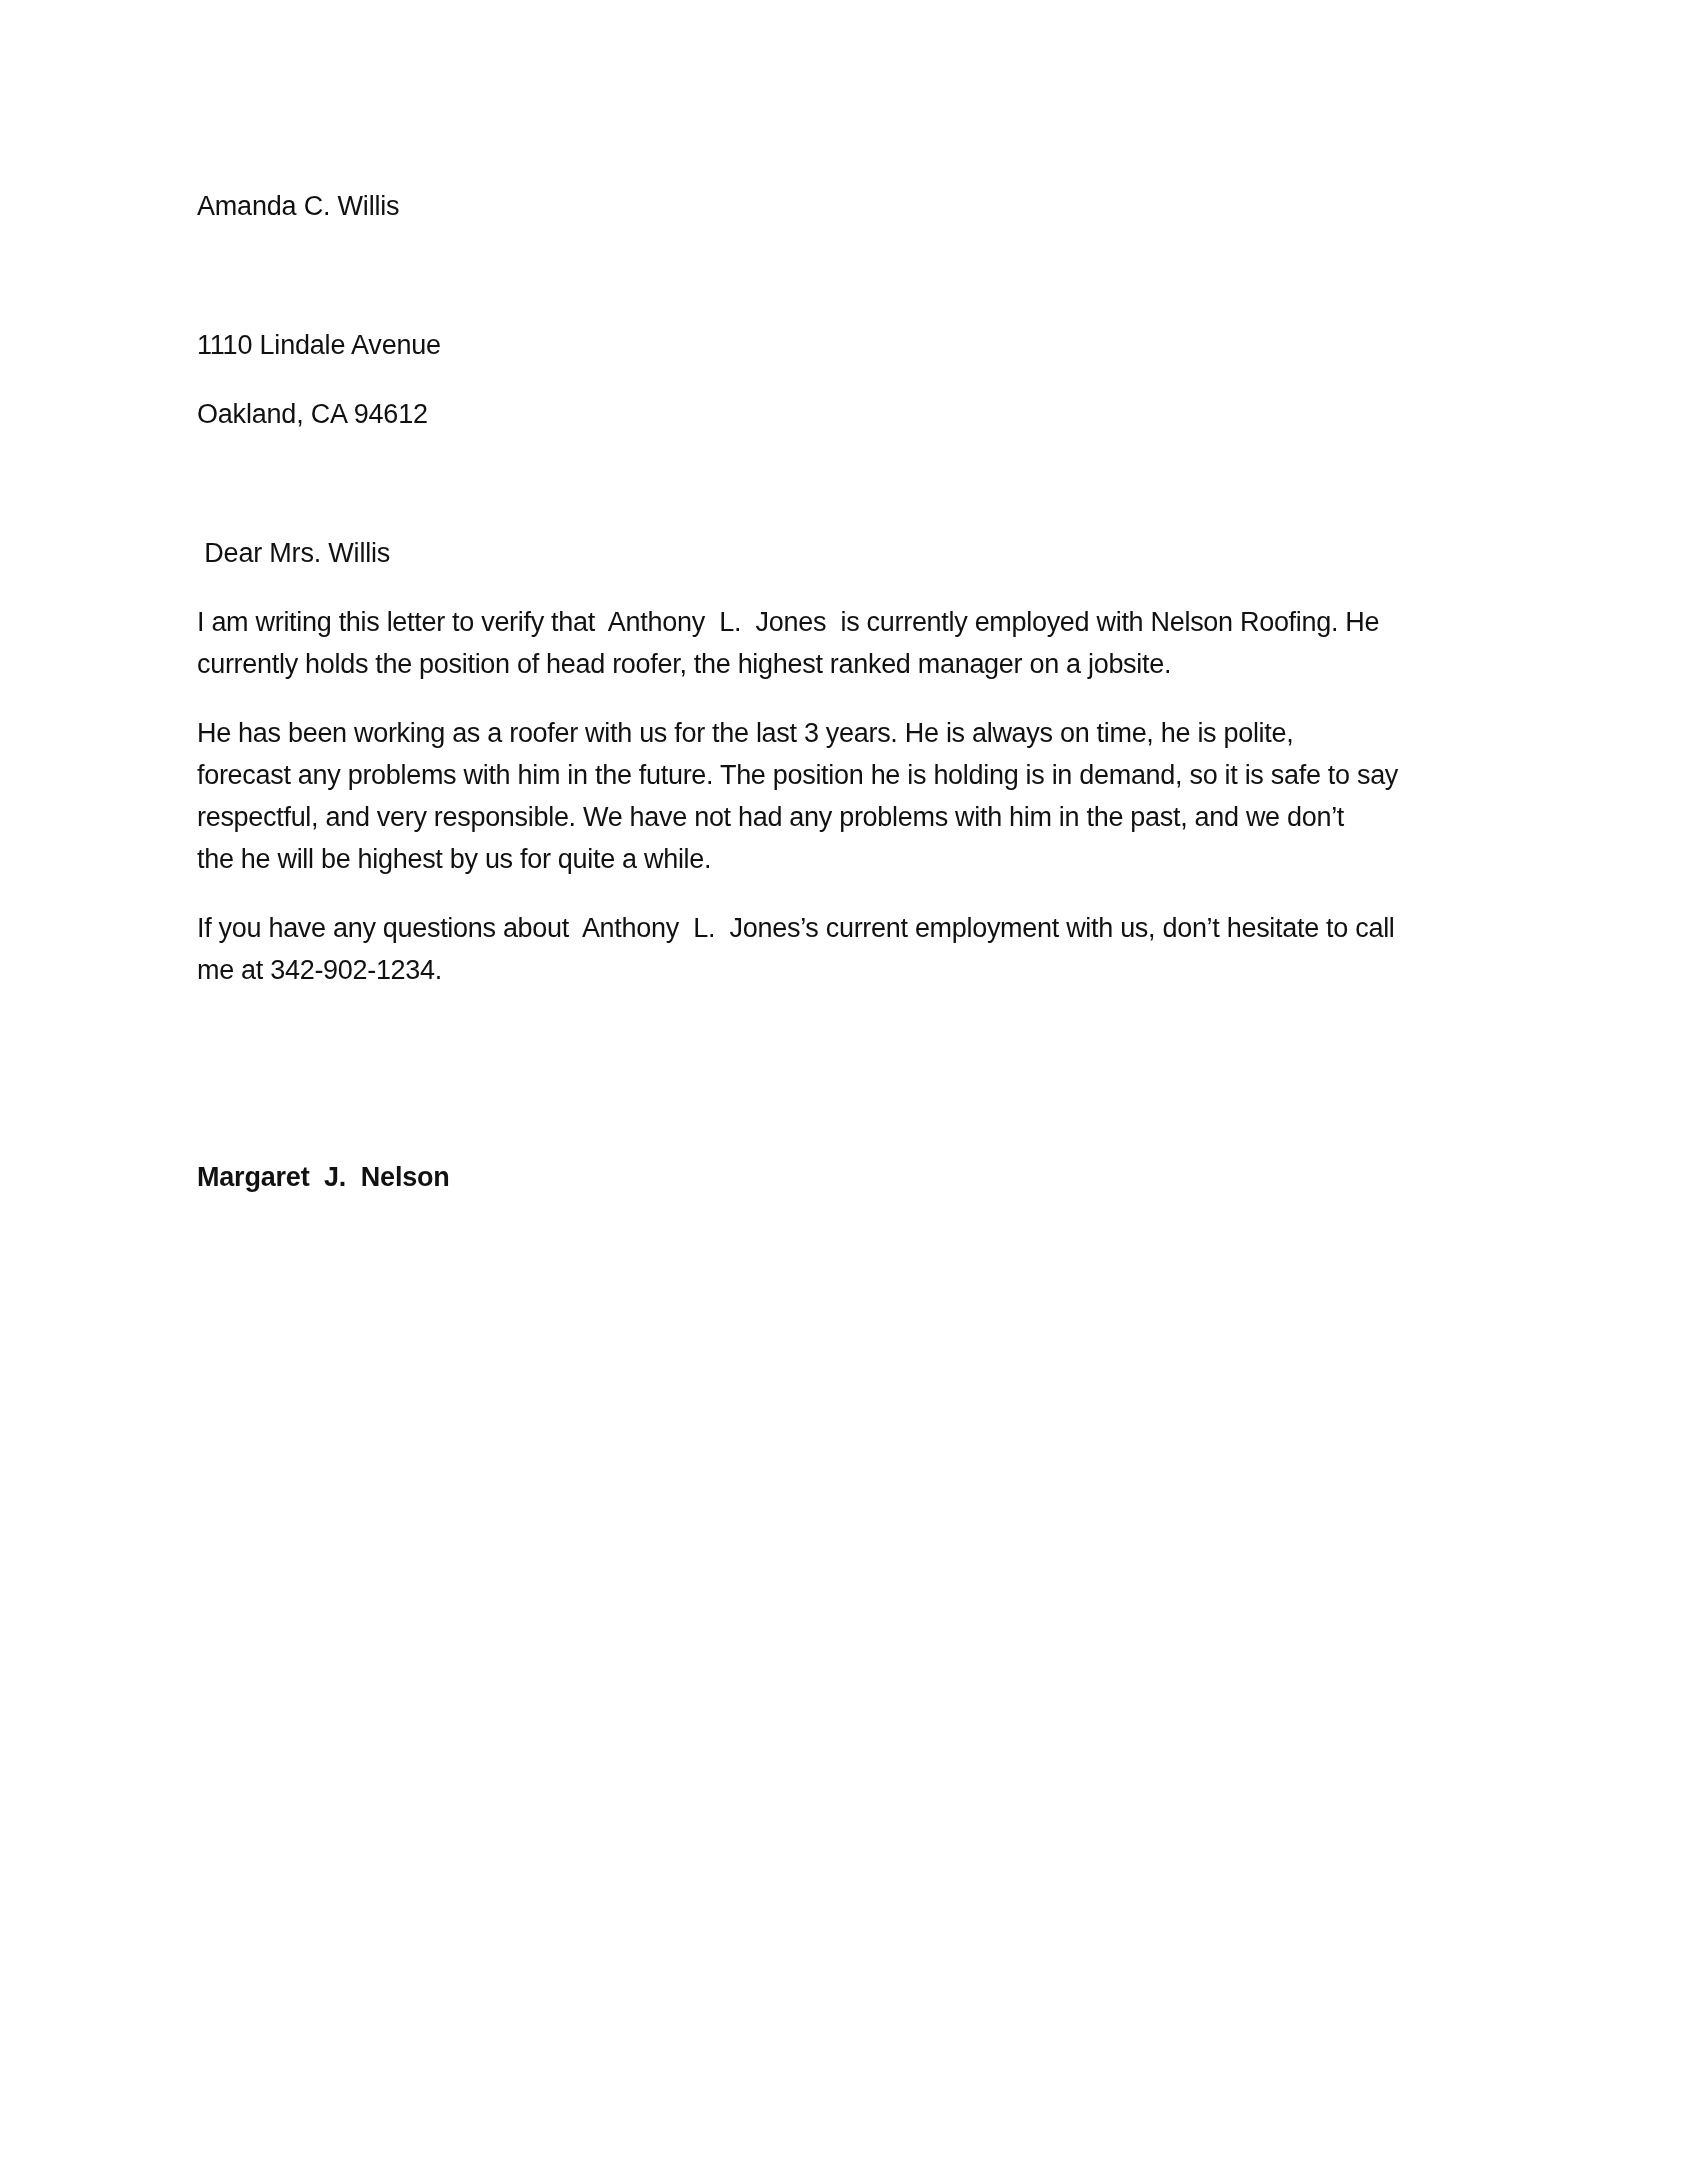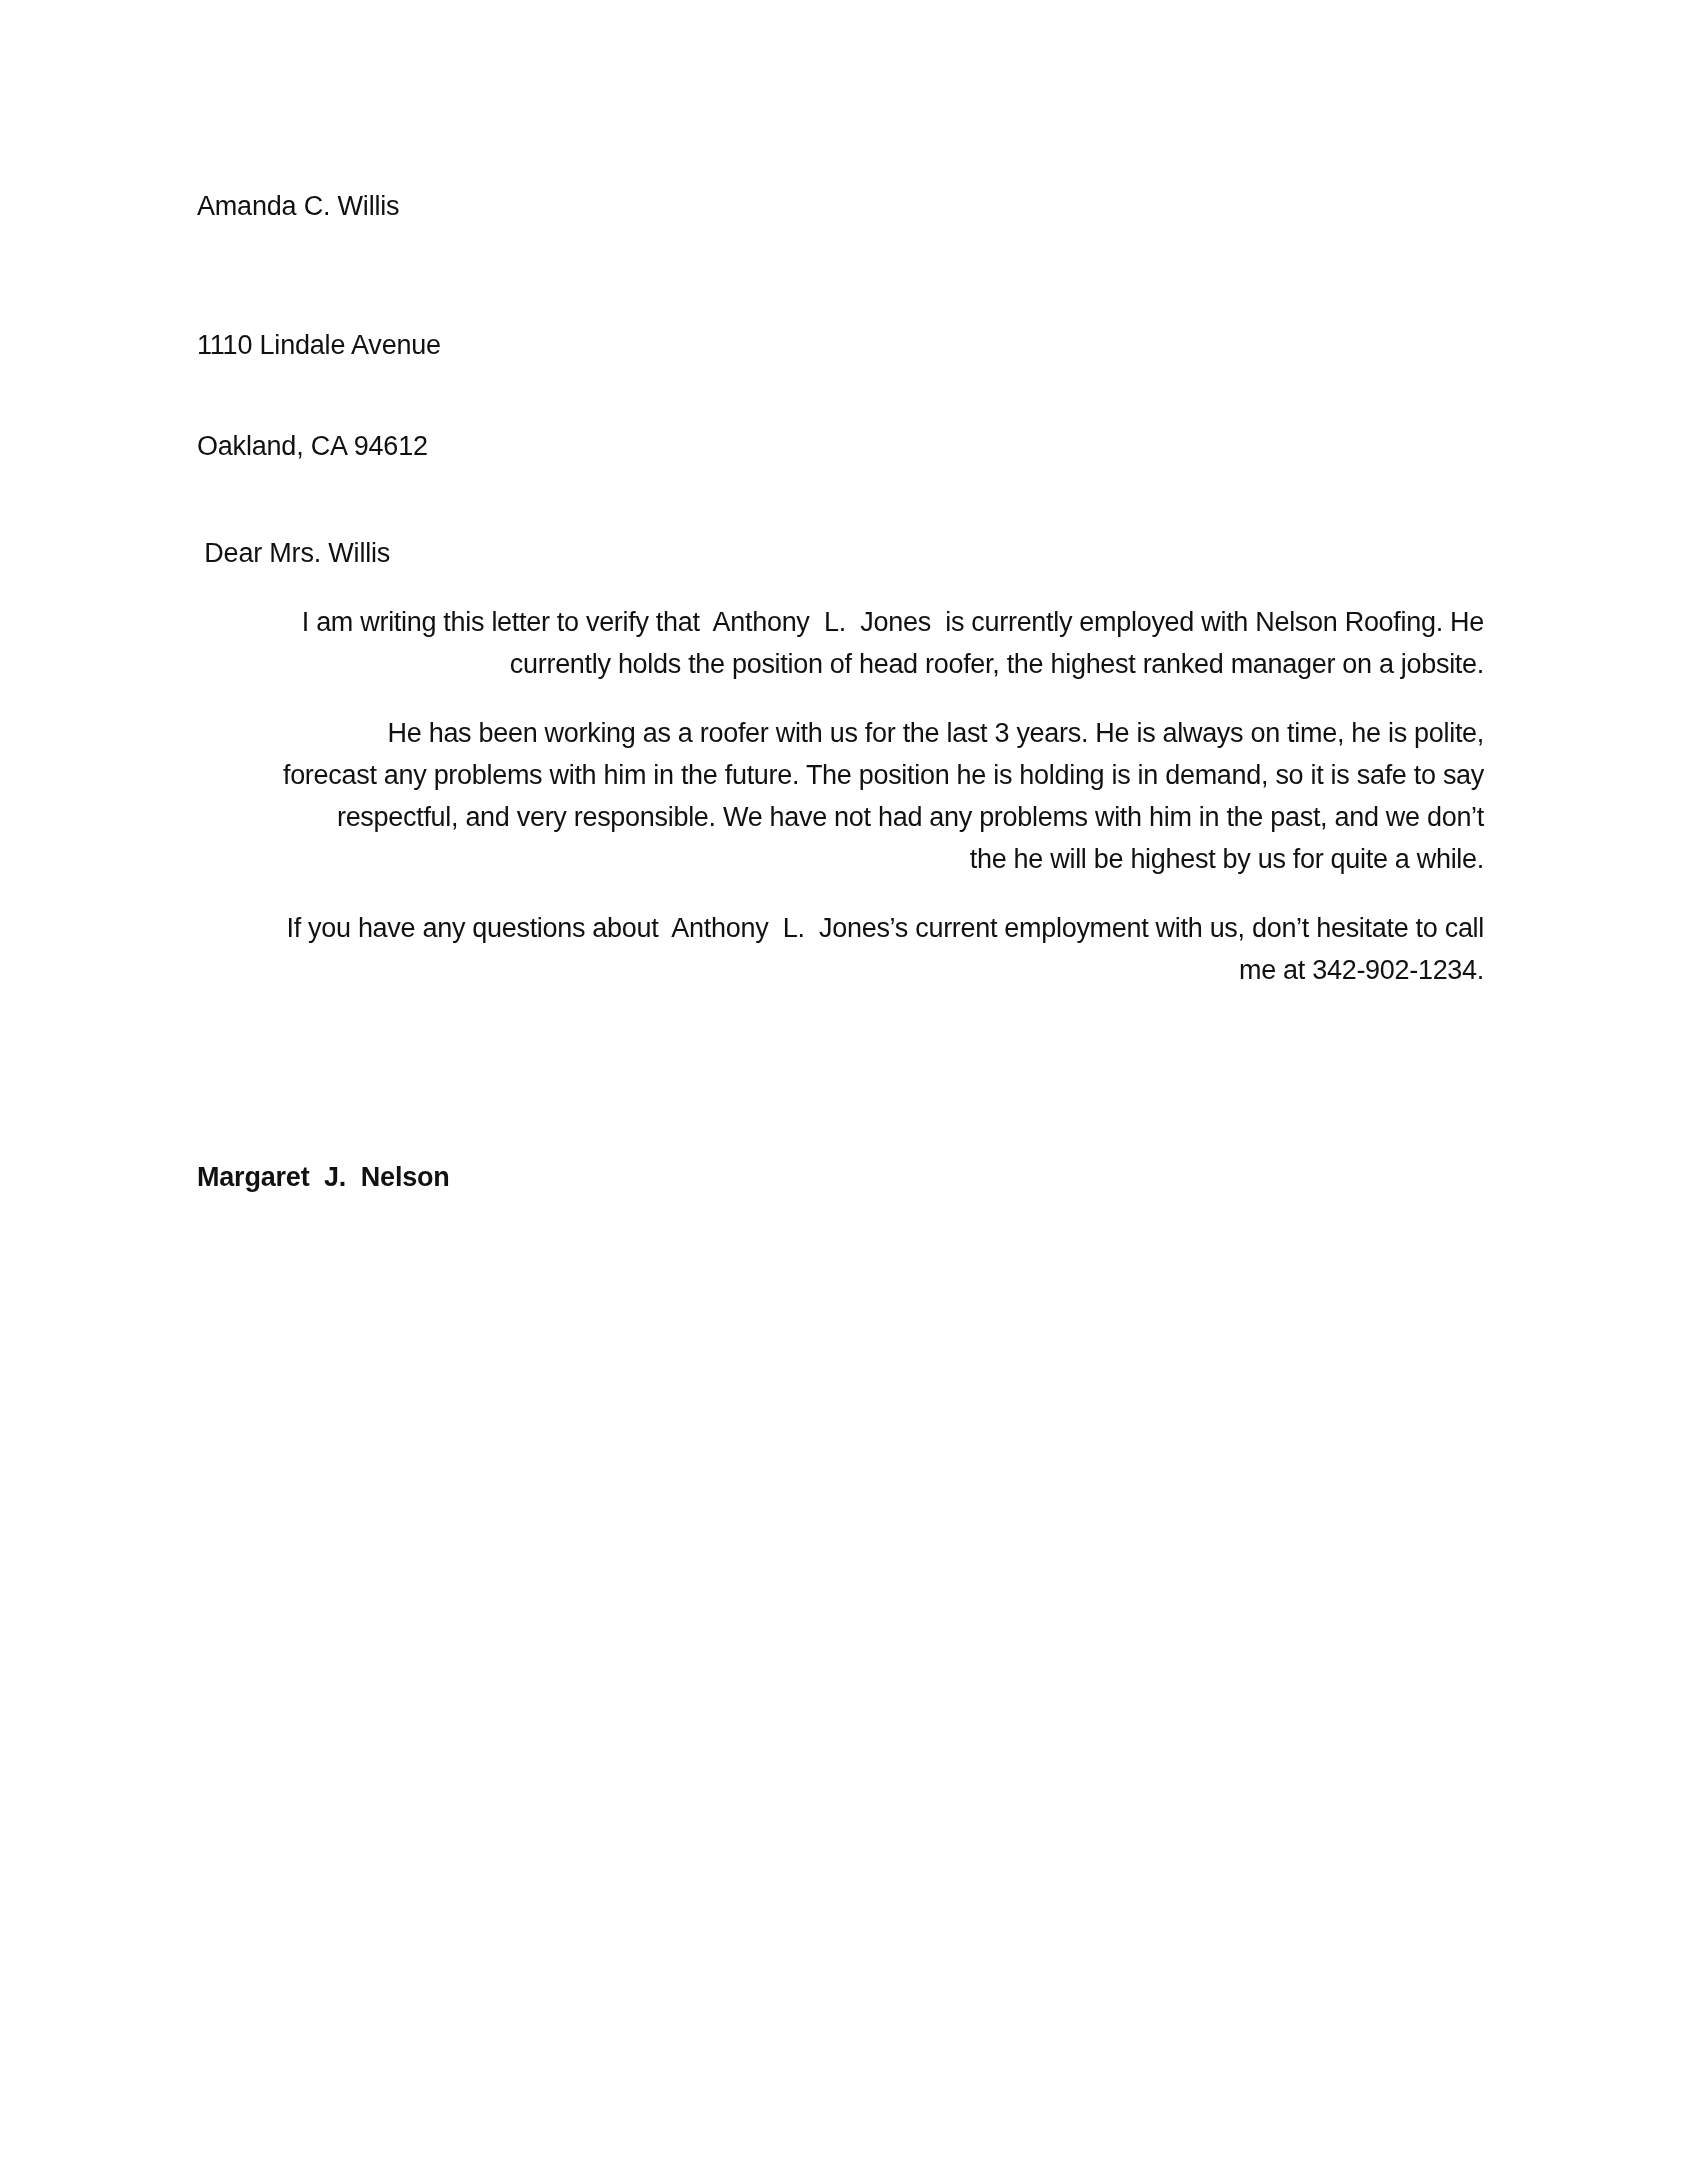--- a/index.html
+++ b/index.html
@@ -35,33 +35,32 @@
       position: absolute;
       left: 197px;
       width: 1287px;
       font-size: 27px;
       line-height: 42px;
       letter-spacing: -0.3px;
     }
     .para span.l {
       display: block;
       white-space: pre;
-      text-align: right;
     }
   </style>
 </head>
 <body>
 
 <div class="page">
 
   <div class="line" style="top:185px;">Amanda C. Willis</div>
 
   <div class="line" style="top:324px;text-align:center;">1110 Lindale Avenue</div>
 
-  <div class="line" style="top:393px;margin-top:32px;">Oakland, CA 94612</div>
+  <div class="line" style="top:393px;">Oakland, CA 94612</div>
 
   <div class="line" style="top:532px;"> Dear Mrs. Willis</div>
 
   <div class="para" style="top:601px;">
     <span class="l">I am writing this letter to verify that  Anthony  L.  Jones  is currently employed with Nelson Roofing. He</span>
     <span class="l">currently holds the position of head roofer, the highest ranked manager on a jobsite.</span>
   </div>
 
   <div class="para" style="top:712px;">
     <span class="l">He has been working as a roofer with us for the last 3 years. He is always on time, he is polite,</span>

